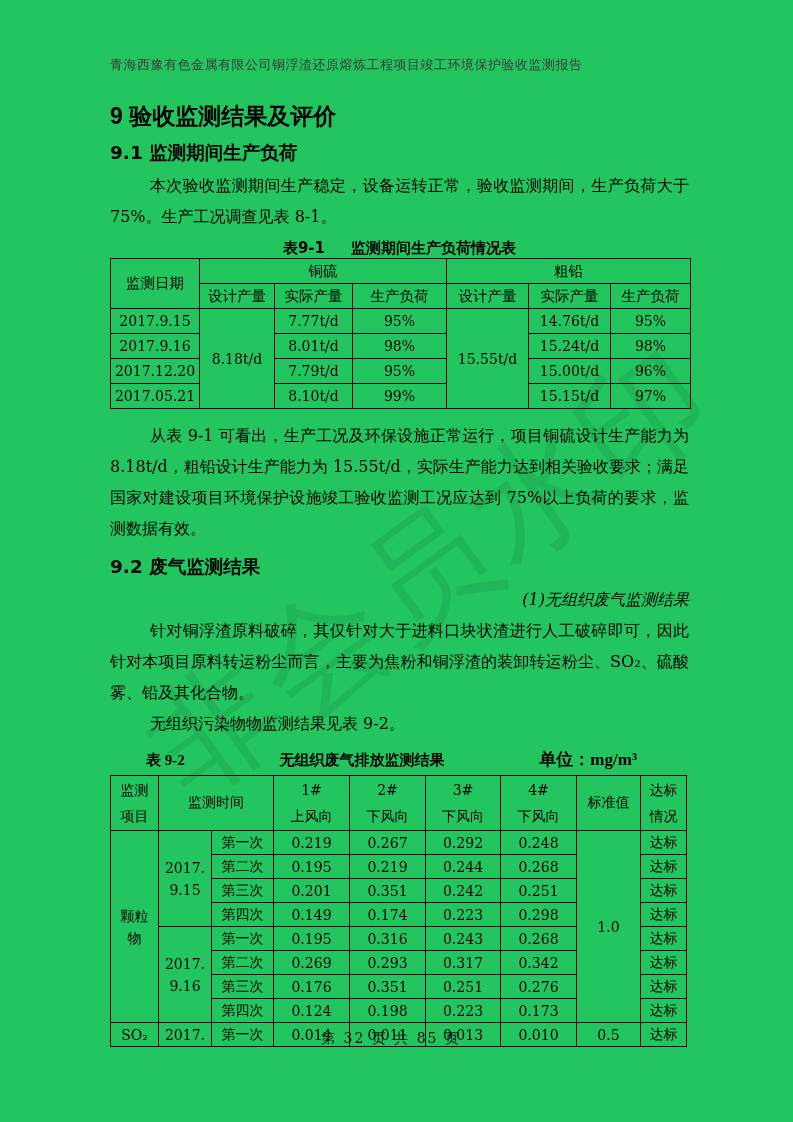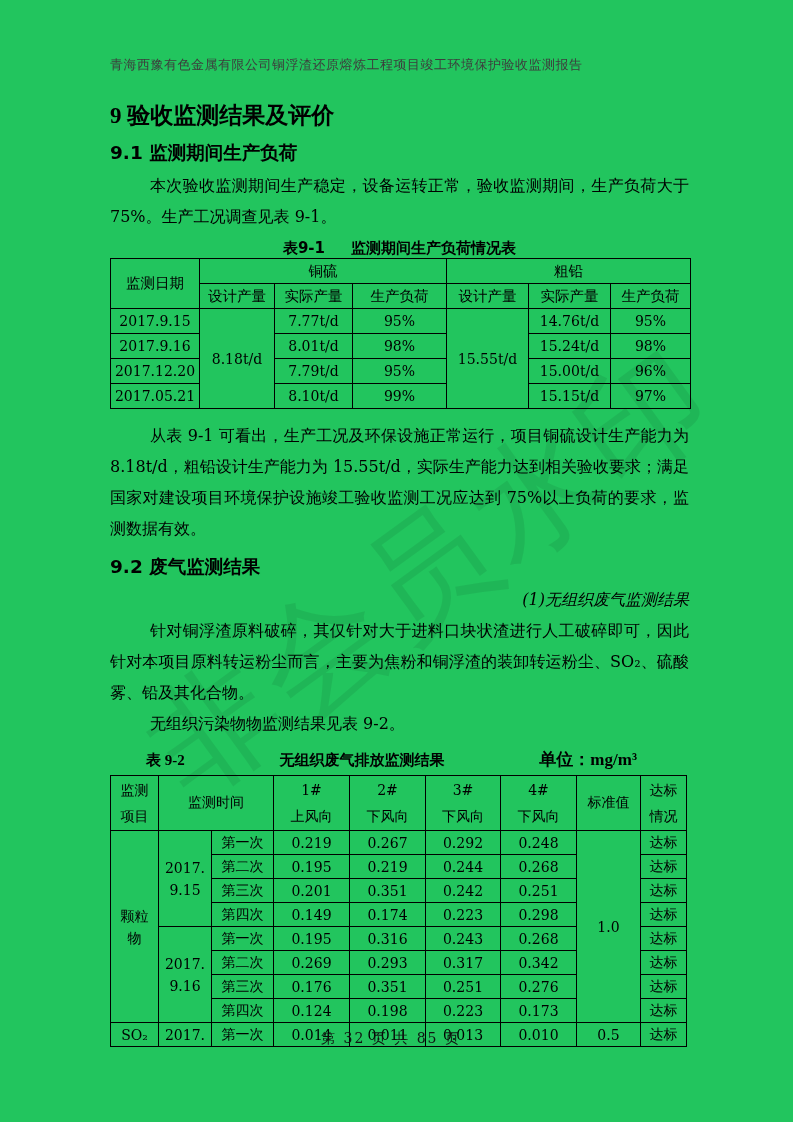--- a/index.html
+++ b/index.html
@@ -14,21 +14,21 @@
   }
   .watermark {
     position:absolute; left:432px; top:572px; z-index:6;
     transform:translate(-50%,-50%) rotate(-36deg);
     font-family:"DejaVu Sans","Liberation Sans",sans-serif;
     font-size:126px; letter-spacing:6px; white-space:nowrap;
     color:rgba(0,0,0,0.075); pointer-events:none;
   }
   .content { position:absolute; left:110px; top:102px; width:579px; z-index:1; }
   .h1 {
-    font-family:Liberation Serif, serif;
+    font-family:Liberation Sans, sans-serif;
     font-weight:bold; font-size:23px; line-height:28px; margin:0 0 11px 0;
   }
   .h2 {
     font-family:"DejaVu Sans","Liberation Sans",sans-serif;
     font-weight:bold; font-size:18.5px; line-height:24px; margin:0 0 5px 0;
   }
   .h2.mt { margin-top:11px; }
   p.body { font-size:16px; line-height:31px; margin:0; text-align:justify; text-indent:40px; }
   p.body.sub1 { text-indent:36px; text-align:right;font-style:italic; }
   .tbl-caption {
@@ -66,21 +66,21 @@
 
   <div class="doc-header">青海西豫有色金属有限公司铜浮渣还原熔炼工程项目竣工环境保护验收监测报告</div>
 
   <div class="watermark">非会员水印</div>
 
   <div class="content">
 
     <div class="h1">9 验收监测结果及评价</div>
     <div class="h2">9.1 监测期间生产负荷</div>
 
-    <p class="body">本次验收监测期间生产稳定，设备运转正常，验收监测期间，生产负荷大于 75%。生产工况调查见表 9-1。</p>
+    <p class="body">本次验收监测期间生产稳定，设备运转正常，验收监测期间，生产负荷大于 75%。生产工况调查见表 8-1。</p>
 
     <div class="tbl-caption">
       <span class="cap-label">表9-1</span><span>监测期间生产负荷情况表</span>
     </div>
 
     <table class="t1">
       <colgroup>
         <col style="width:89px">
           <col style="width:75px">
           <col style="width:78px">

